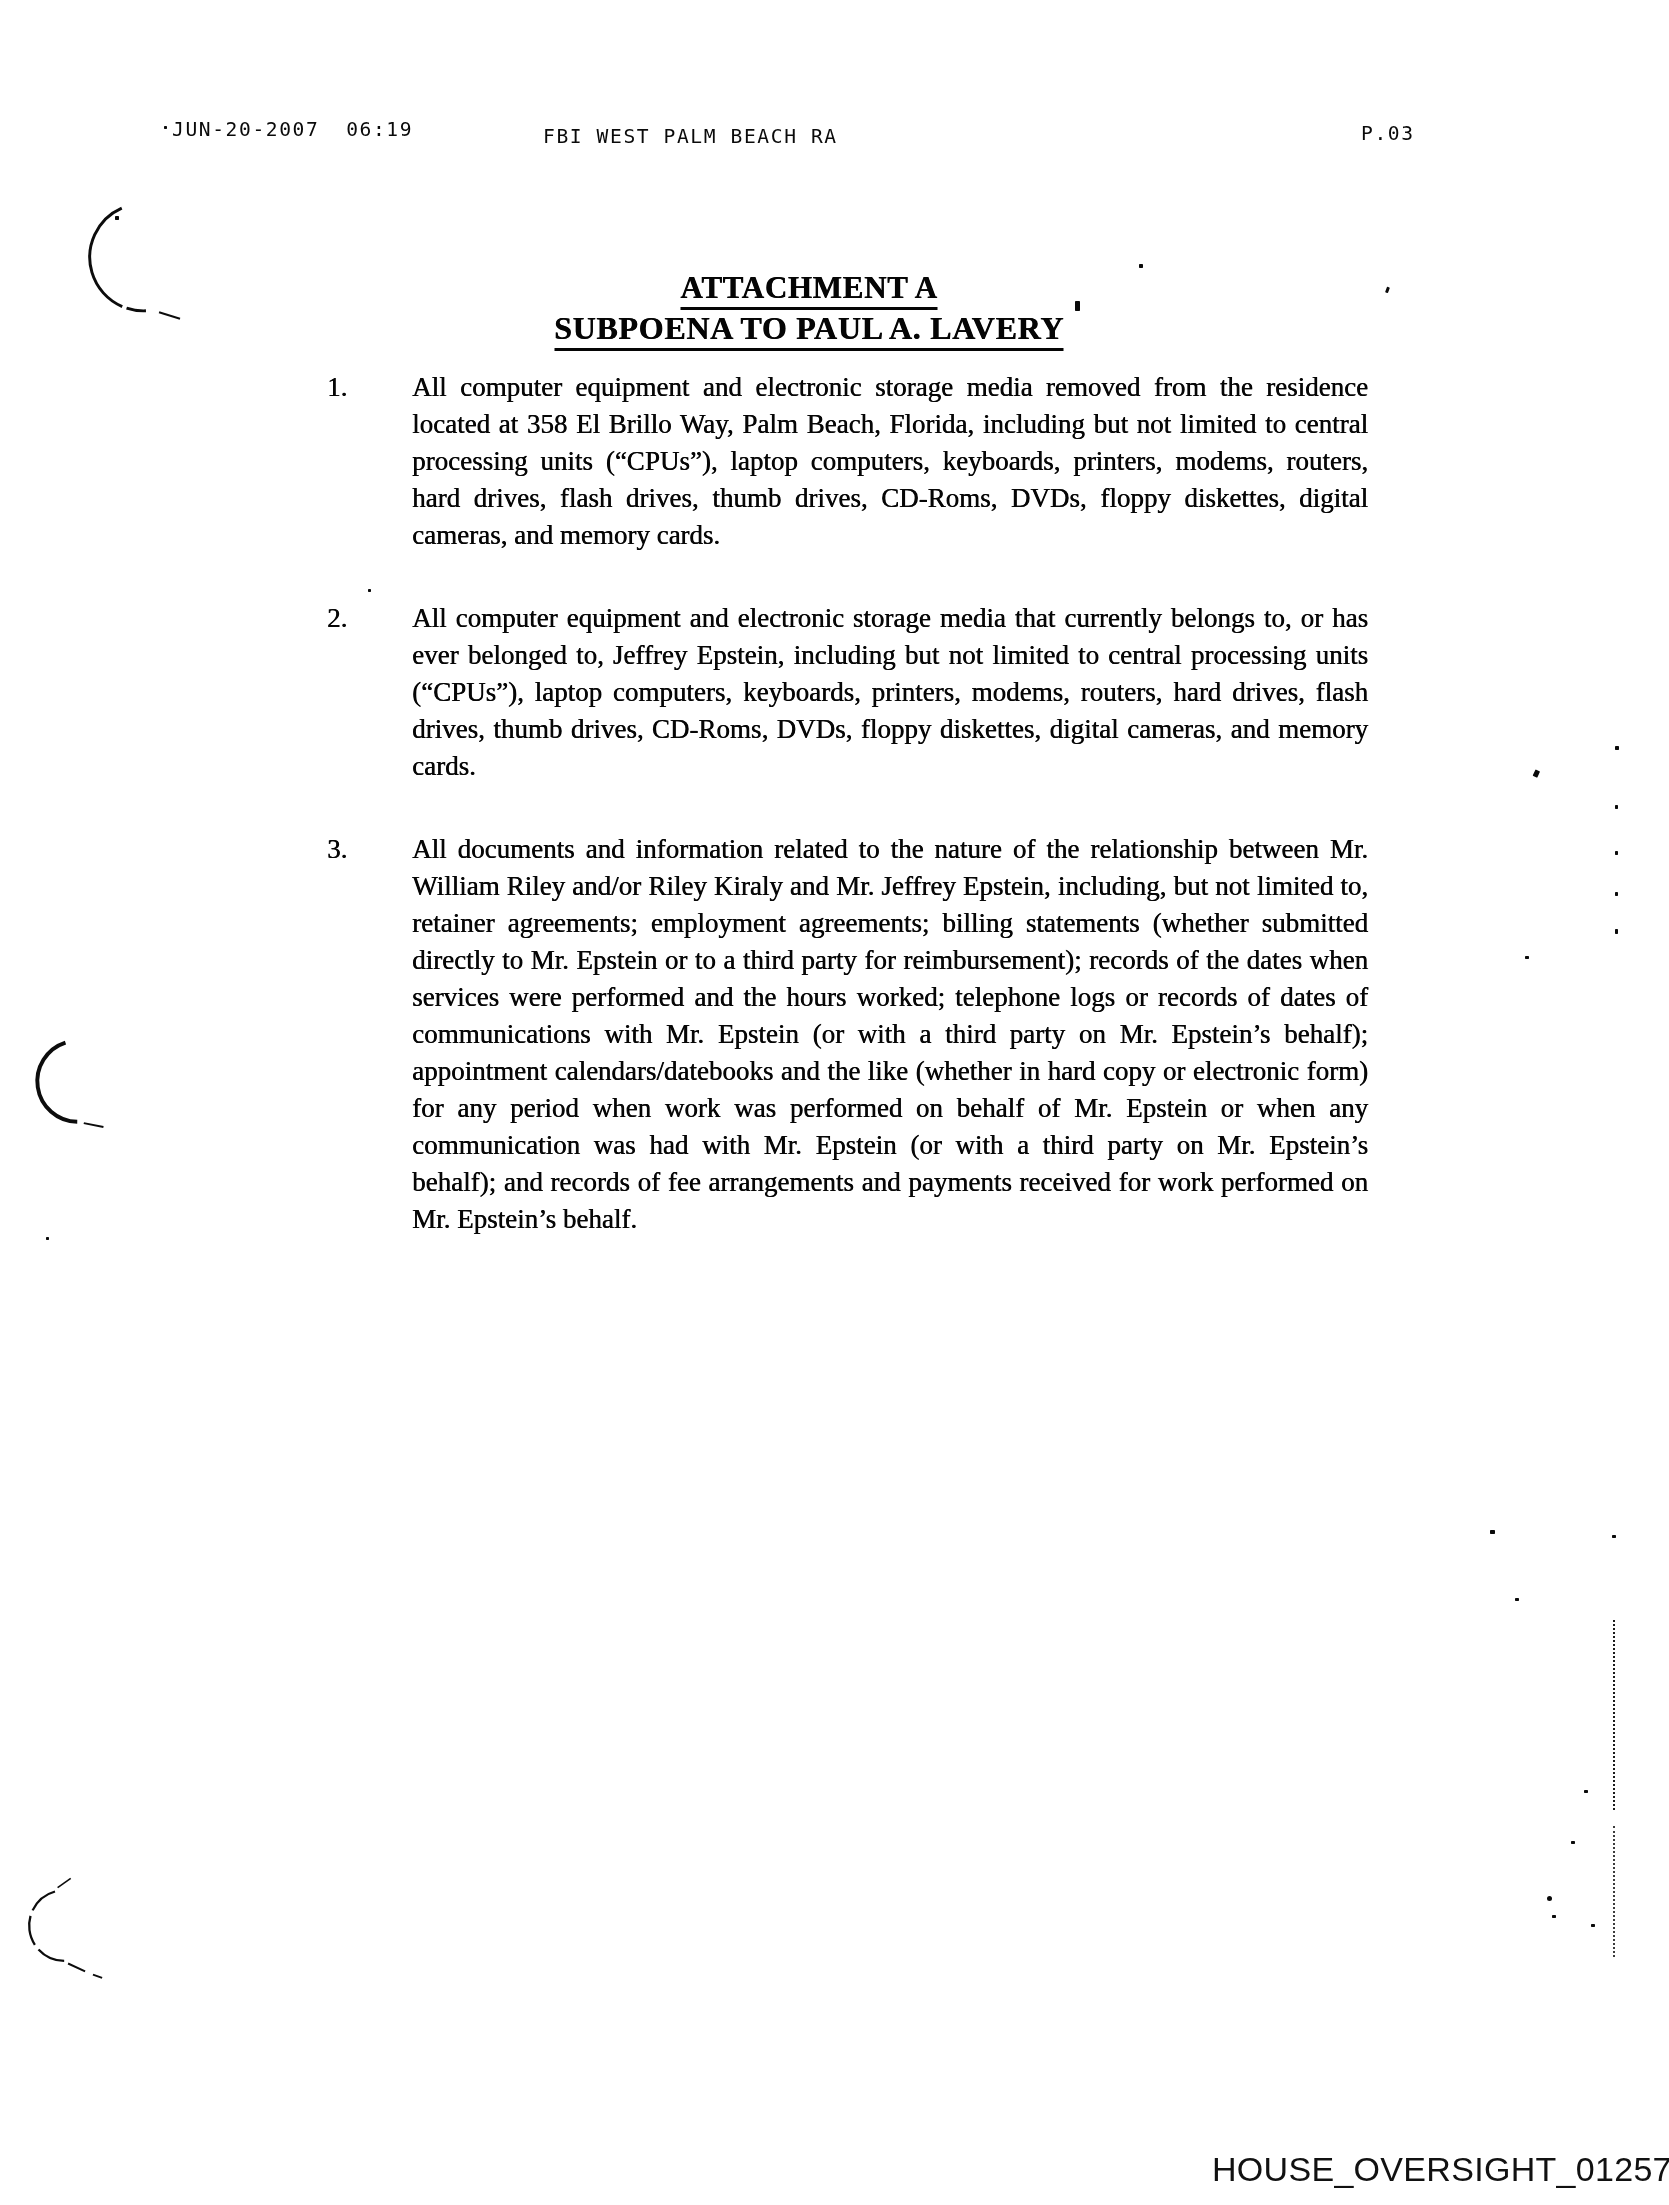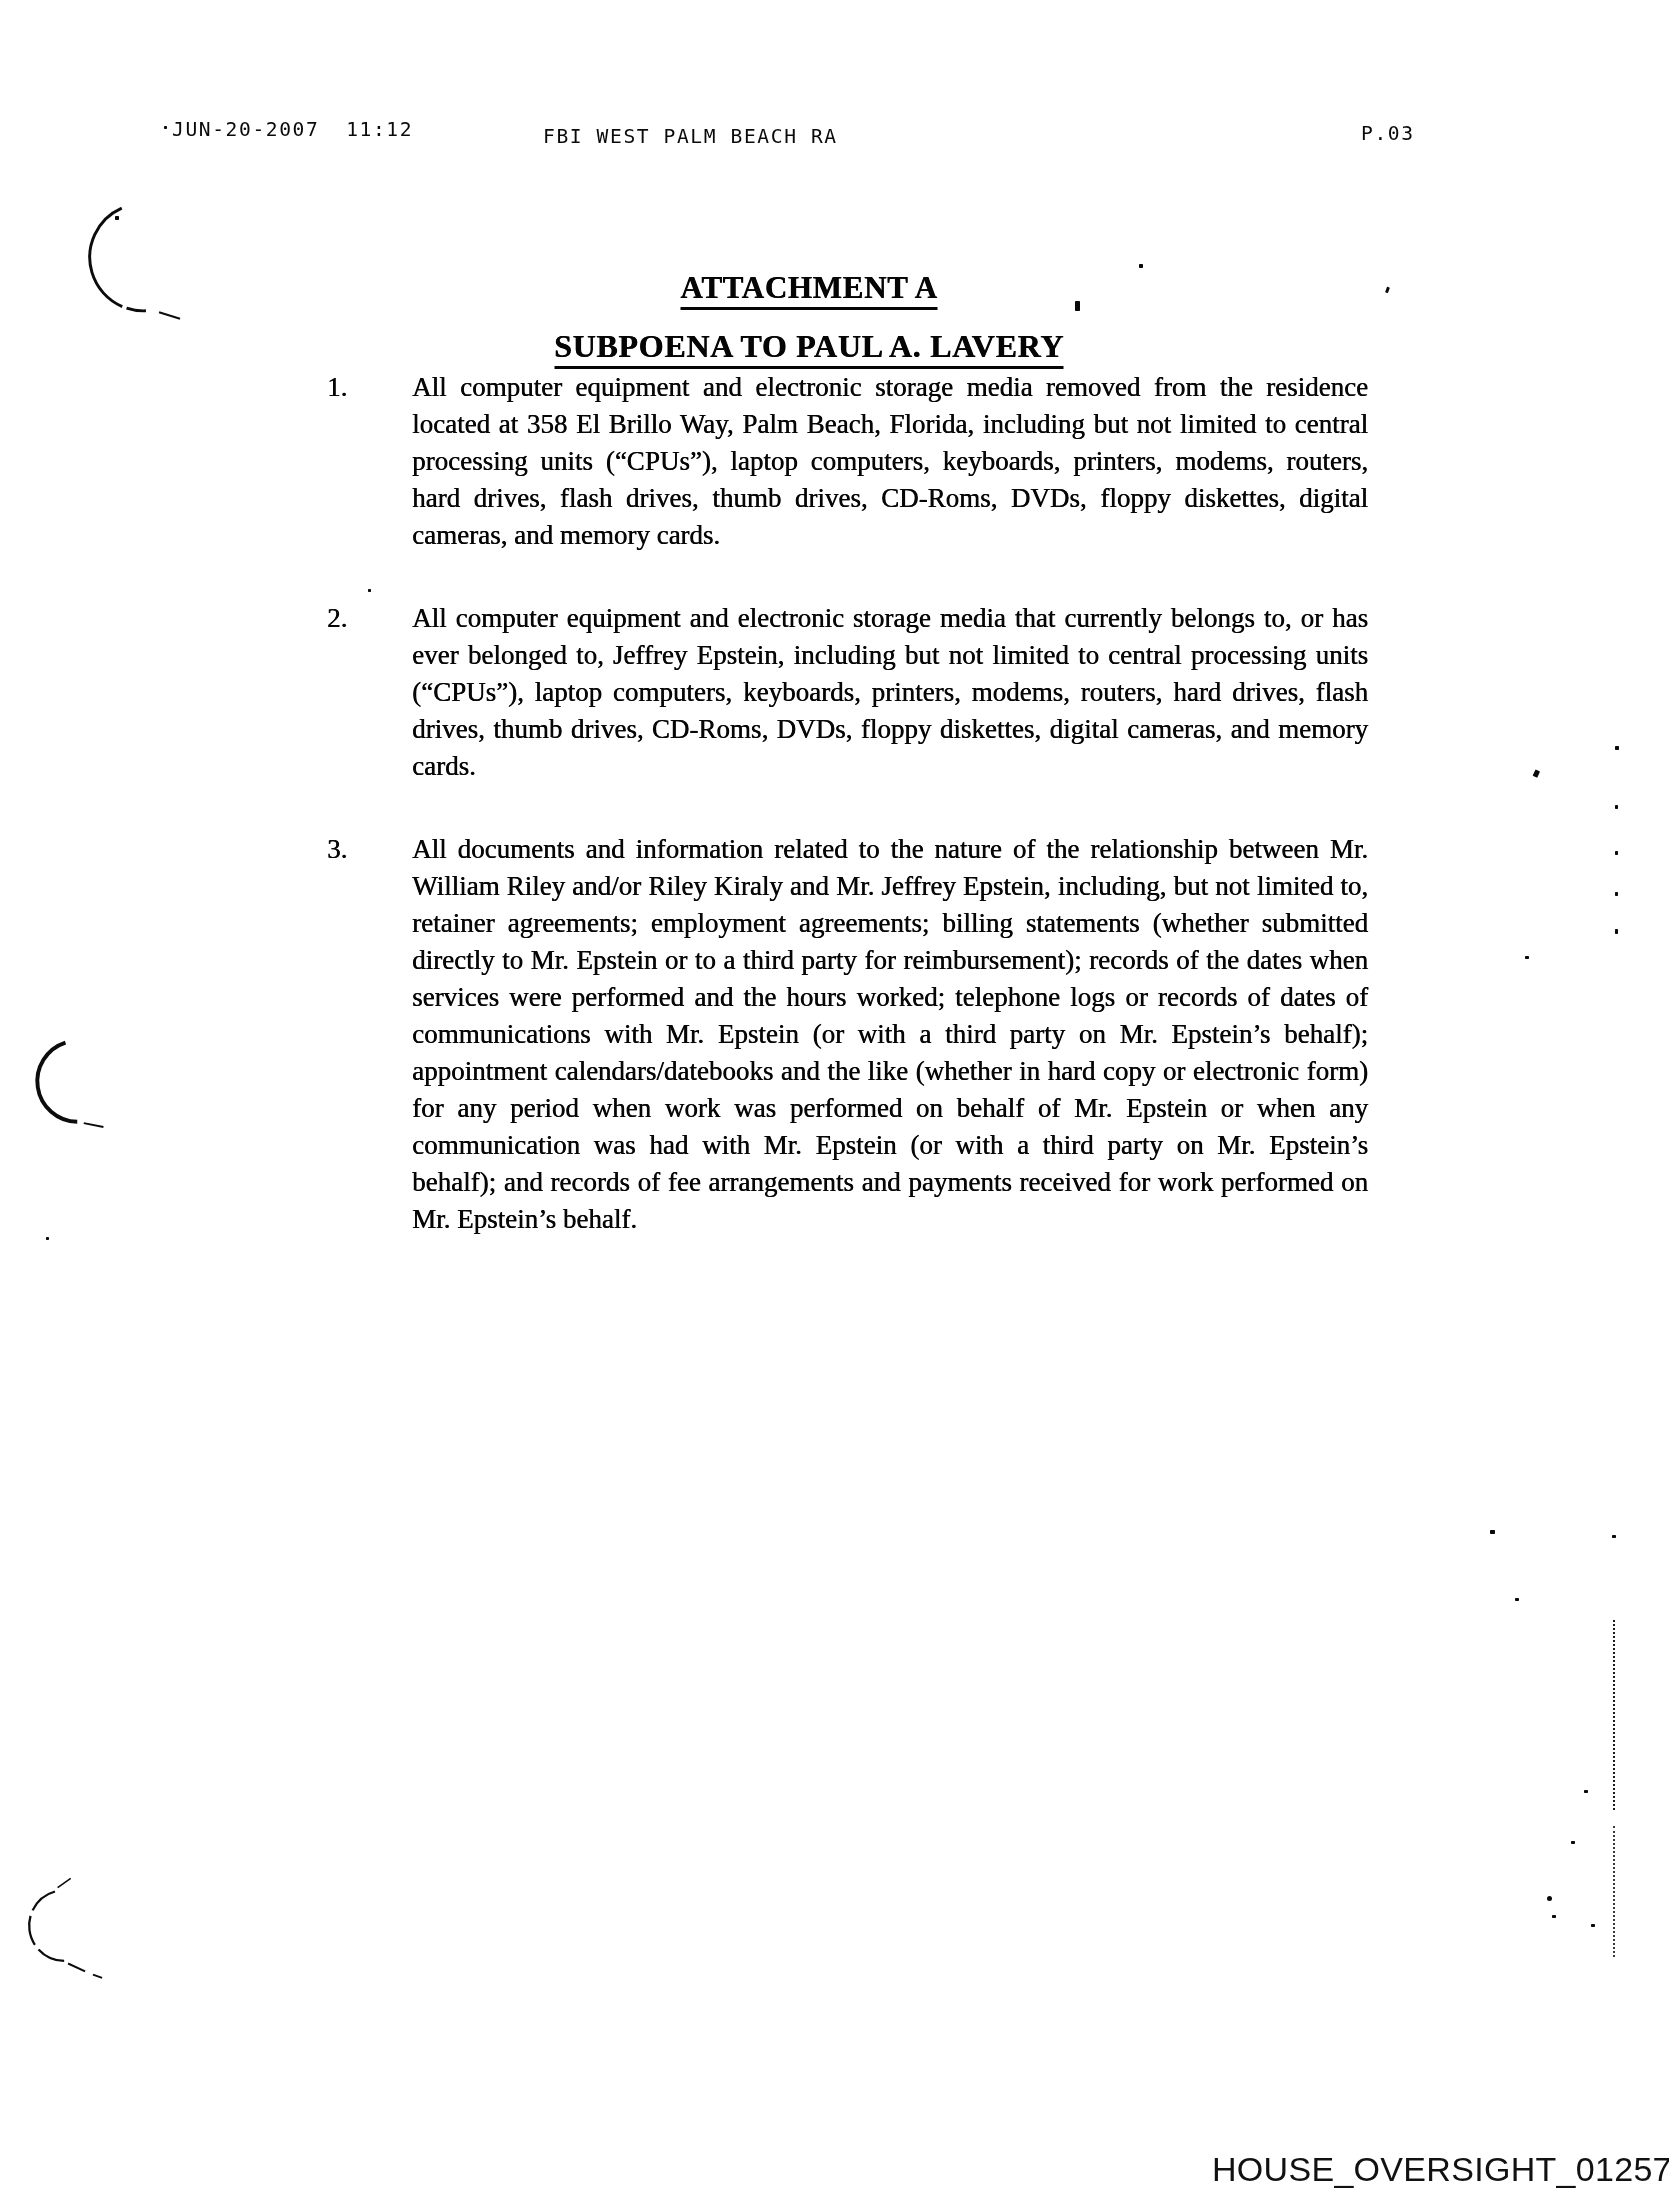--- a/index.html
+++ b/index.html
@@ -46,21 +46,21 @@
     color: #050505;
     text-shadow: 0.5px 0.3px 0 #050505;
   }
   .title-line {
     display: inline-block;
     border-bottom: 3.3px solid #050505;
     padding-bottom: 1px;
     letter-spacing: 0.7px;
   }
   .title-line-1 { font-size: 31px; }
-  .title-line-2 { font-size: 32px; margin-top: 18px; }
+  .title-line-2 { font-size: 32px; margin-top: 0; }
   .title-block .line-wrap { display: block; }
 
   
   .items {
     position: absolute;
     top: 369px;
     left: 327px;
     width: 1041px;
     font-family: "Liberation Serif", "DejaVu Serif", serif;
     font-size: 27px;
@@ -112,21 +112,21 @@
     width: 0;
     border-left: 2.6px dotted #1a1a1a;
   }
 </style>
 </head>
 <body>
 
 <div class="page">
 
   <div class="fax-header">
-    <span class="ts">JUN-20-2007  11:12</span>
+    <span class="ts">JUN-20-2007  06:19</span>
     <span class="stn">FBI WEST PALM BEACH RA</span>
     <span class="pg">P.03</span>
   </div>
 
   <div class="title-block">
     <span class="line-wrap"><span class="title-line title-line-1">ATTACHMENT A</span></span>
     <span class="line-wrap"><span class="title-line title-line-2">SUBPOENA TO PAUL A. LAVERY</span></span>
   </div>
 
   <div class="items">

